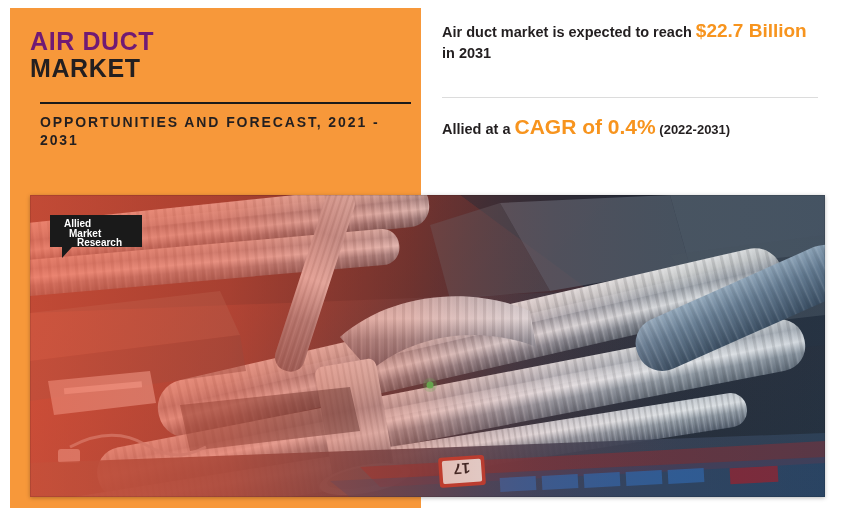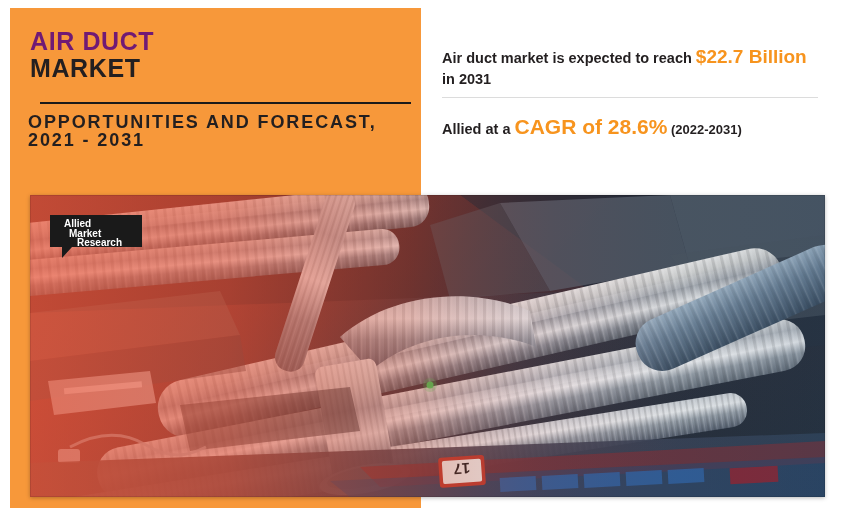--- a/index.html
+++ b/index.html
@@ -62,24 +62,24 @@
     position: absolute;
     left: 30px;
     top: 94px;
     width: 371px;
     height: 2px;
     background: #1a1a1a;
   }
 
   .subtitle {
     position: absolute;
-    left: 18px;
+    left: 30px;
     top: 105px;
     width: 375px;
-    font-size: 18px;
+    font-size: 14px;
     font-weight: bold;
     color: #231f20;
     letter-spacing: 1.9px;
     line-height: 18px;
   }
 
   
   .stats-panel {
     position: absolute;
     left: 421px;
@@ -92,21 +92,21 @@
 
   .stat {
     position: absolute;
     left: 21px;
     width: 376px;
     color: #231f20;
     font-size: 14.5px;
     font-weight: bold;
     line-height: 21px;
   }
-  .stat-1 { top: 38px; }
+  .stat-1 { top: 12px; }
   .stat-2 { top: 108px; }
 
   .stat-divider {
     position: absolute;
     left: 21px;
     top: 89px;
     width: 376px;
     height: 1px;
     background: #dcdcdc;
   }
@@ -181,21 +181,21 @@
 
   <div class="stats-panel">
 
     <div class="stat stat-1">
       <span>Air duct market is expected to reach </span><span class="accent-lg">$22.7 Billion</span><span> in 2031</span>
     </div>
 
     <div class="stat-divider"></div>
 
     <div class="stat stat-2">
-      <span>Allied at a </span><span class="accent-xl">CAGR of 28.6%</span><span class="small-bold"> (2022-2031)</span>
+      <span>Allied at a </span><span class="accent-xl">CAGR of 0.4%</span><span class="small-bold"> (2022-2031)</span>
     </div>
   </div>
 
   <div class="photo">
     <svg width="795" height="302" viewBox="0 0 795 302" xmlns="http://www.w3.org/2000/svg">
       <defs>
         <linearGradient id="bgGrad" x1="0" y1="0" x2="1" y2="0.35">
           <stop offset="0%" stop-color="#cf4a34"></stop>
           <stop offset="18%" stop-color="#c24030"></stop>
           <stop offset="38%" stop-color="#8e3a33"></stop>

